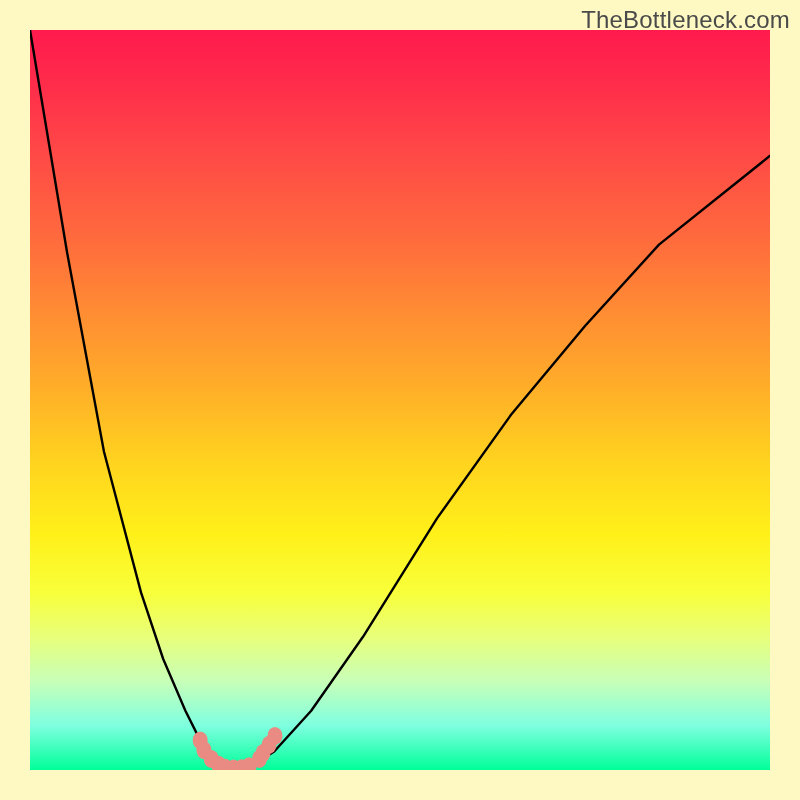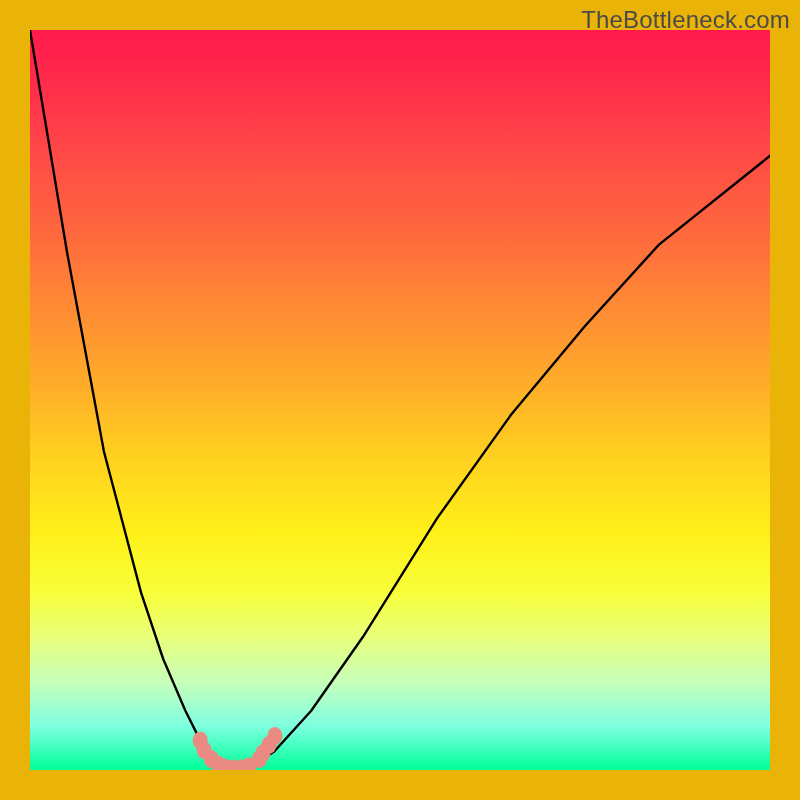--- a/index.html
+++ b/index.html
@@ -8,21 +8,21 @@
     width: 800px;
     height: 800px;
     overflow: hidden;
     background: #000;
     font-family: Arial, Helvetica, sans-serif;
   }
   .frame {
     position: relative;
     width: 800px;
     height: 800px;
-    background: #eab308;
+    background: #fef9c3;
   }
   .plot {
     position: absolute;
     left: 30px;
     top: 30px;
     width: 740px;
     height: 740px;
     background: linear-gradient(to bottom,
       #ff1a4d 0%,
       #ff2e4a 8%,

